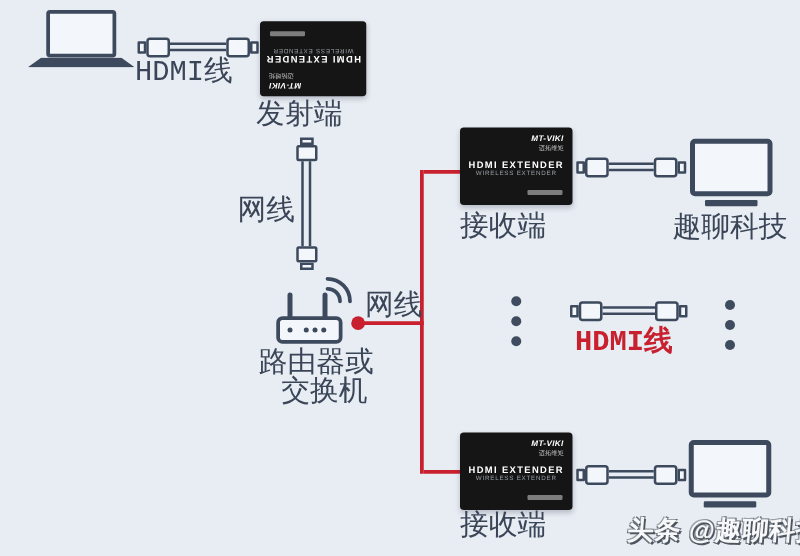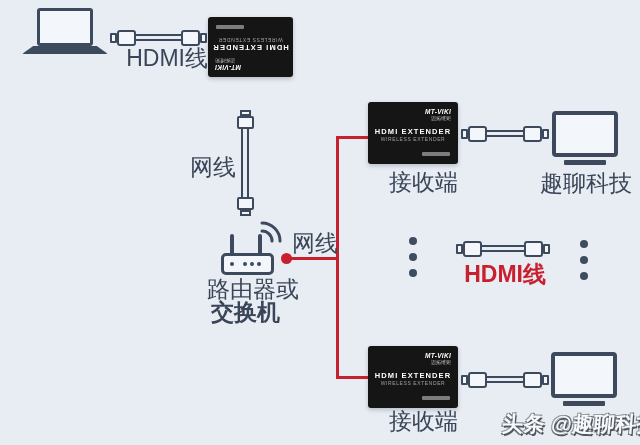--- a/index.html
+++ b/index.html
@@ -10,21 +10,21 @@
     --device:#151515;
     --screen:#f3f6fa;
   }
   html,body{margin:0;padding:0;background:#d8dde6;}
   .canvas{
     position:relative;width:640px;height:445px;background:var(--bg);
     overflow:hidden;font-family:"Liberation Sans",sans-serif;
   }
   .lbl{position:absolute;color:var(--ink-text);font-size:23px;font-weight:500;
        white-space:nowrap;line-height:1.05;}
-  .center{text-align:right;}
+  .center{text-align:left;font-family:Liberation Mono, monospace;}
   .red-text{color:var(--red);font-weight:bold;}
 
   
   .laptop{position:absolute;left:22px;top:8px;width:86px;height:50px;}
   .lap-screen{width:56px;height:38px;margin:0 auto;border:3.5px solid var(--ink);
               border-radius:3px;background:var(--screen);box-sizing:border-box;}
   .lap-base{width:86px;height:8px;background:var(--ink);border-radius:2px;
             clip-path:polygon(13% 0,87% 0,100% 100%,0 100%);}
 
   
@@ -118,20 +118,21 @@
         <div class="ext-brand-name">MT-VIKI</div>
         <div class="ext-brand-sub">迈拓维矩</div>
       </div>
       <div class="ext-center">
         <div class="ext-title">HDMI EXTENDER</div>
         <div class="ext-subtitle">WIRELESS EXTENDER</div>
       </div>
       <div class="ext-fineprint"></div>
     </div>
   </div>
+  <div class="lbl center" style="left:205px;top:80px;width:92px;">发射端</div>
 
   <div class="net-cable">
     <span class="nc-tip"></span>
       <span class="nc-plug"></span>
       <span class="nc-cord"></span>
       <span class="nc-plug"></span>
       <span class="nc-tip"></span>
   </div>
   <div class="lbl" style="left:190px;top:155px;">网线</div>
 
@@ -145,21 +146,21 @@
       </g>
     </svg>
     <div class="rt-body">
       <span class="rt-dot" style="left:6px;"></span>
       <span class="rt-dot" style="left:19px;"></span>
       <span class="rt-dot" style="left:26px;"></span>
       <span class="rt-dot" style="left:33px;"></span>
     </div>
   </div>
   <div class="lbl" style="left:207px;top:277px;">路由器或</div>
-  <div class="lbl" style="left:211px;top:300px;font-weight:bold;">交换机</div>
+  <div class="lbl" style="left:225px;top:300px;">交换机</div>
 
   <div class="red-dot"></div>
   <div class="red-line" style="left:286px;top:257px;width:53px;height:3px;"></div>
   <div class="red-line" style="left:336px;top:136px;width:3px;height:243px;"></div>
   <div class="red-line" style="left:339px;top:136px;width:29px;height:3px;"></div>
   <div class="red-line" style="left:339px;top:376px;width:29px;height:3px;"></div>
   <div class="lbl" style="left:292px;top:231px;">网线</div>
 
   <div class="extender" style="left:368px;top:102px;">
     <div class="ext-inner">

